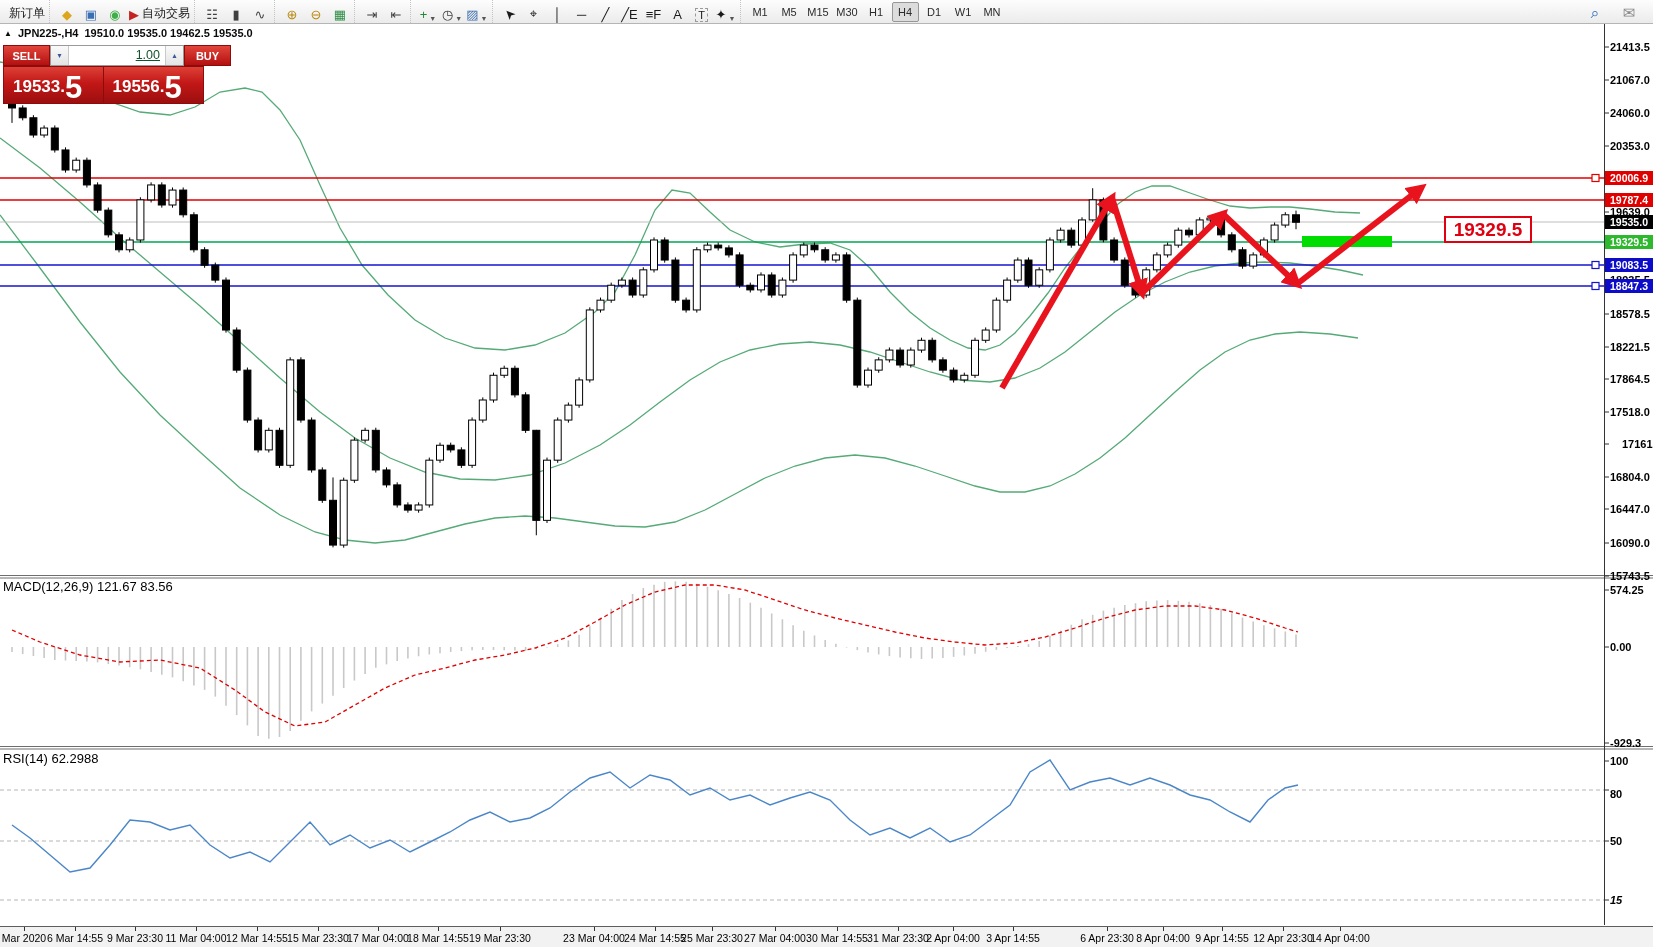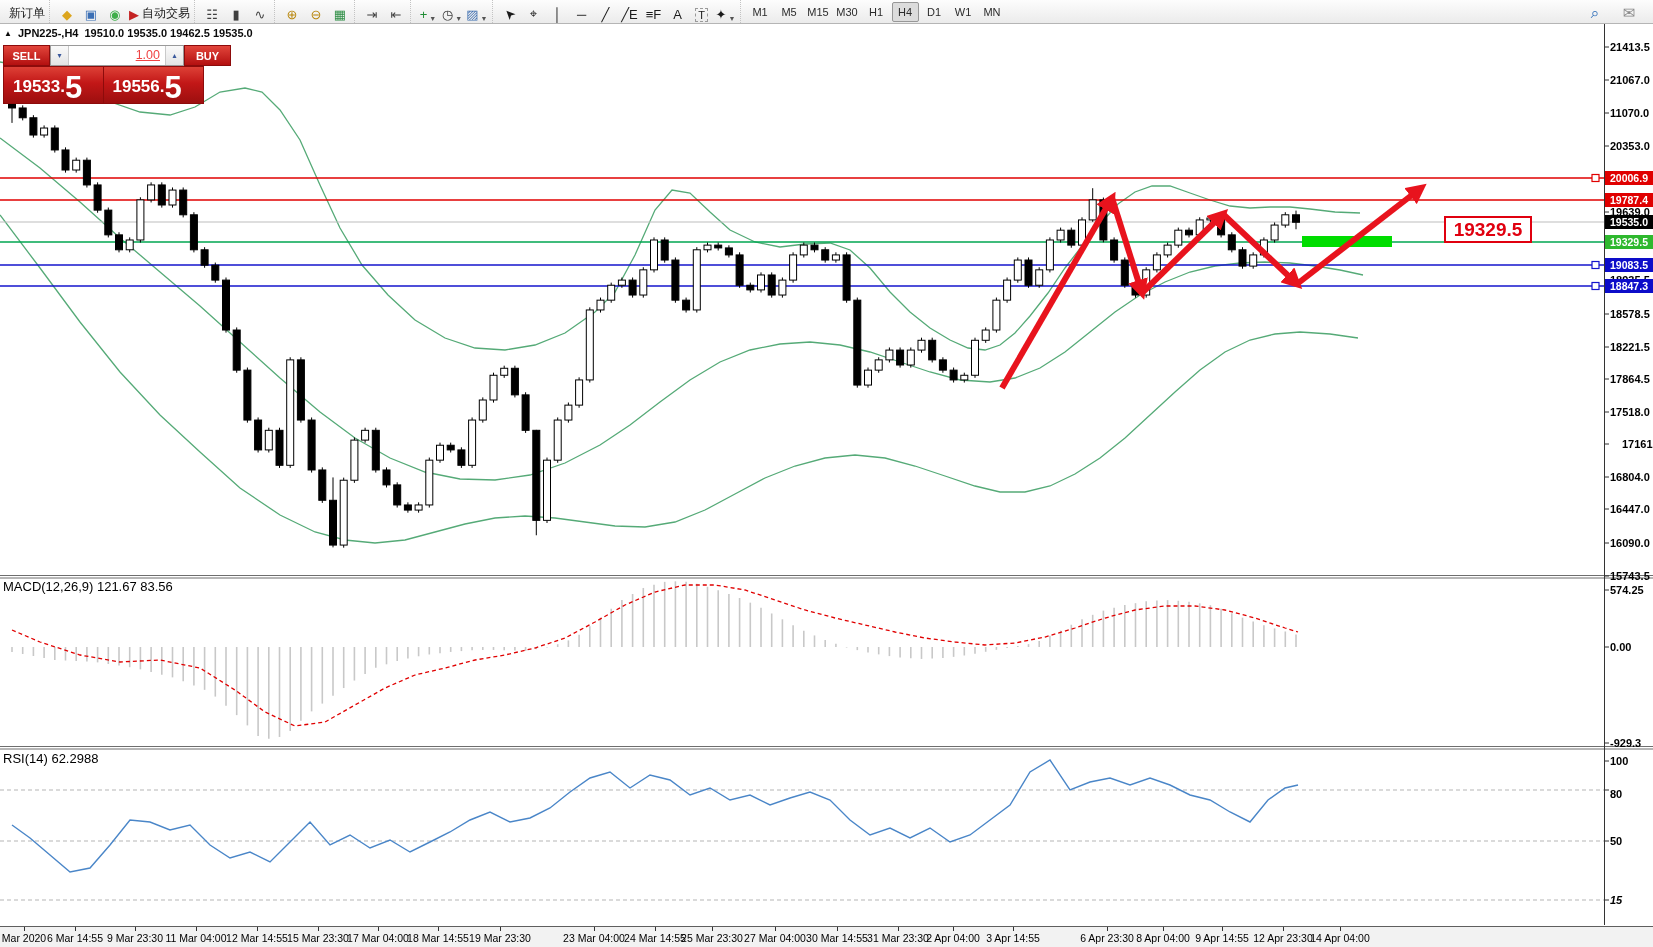--- a/index.html
+++ b/index.html
@@ -26,21 +26,21 @@
   #symbolbar .tri{font-size:8px;}
 
   #tpanel{position:absolute;left:3px;top:45px;width:228px;z-index:4;}
   .trow1{display:flex;height:21px;}
   .redbtn{background:linear-gradient(#e2453b,#b31010);color:#fff;font-weight:700;font-size:11px;
     display:flex;align-items:center;justify-content:center;border:1px solid #8d0b0b;box-sizing:border-box;}
   .btn-sell,.btn-buy{width:47px;}
   .spinner{flex:1;display:flex;border:1px solid #9a9a9a;background:#fff;box-sizing:border-box;}
   .spbtn{width:17px;display:flex;align-items:center;justify-content:center;font-size:8px;color:#39589c;
     background:linear-gradient(#fafafa,#e4e4e4);border-left:1px solid #c9c9c9;border-right:1px solid #c9c9c9;}
-  .spval{flex:1;text-align:right;font-size:12.5px;color:#ef4444;padding:2px 5px 0 0;border:none;outline:none;
+  .spval{flex:1;text-align:right;font-size:12.5px;color:#14532d;padding:2px 5px 0 0;border:none;outline:none;
     font-family:"Liberation Sans",sans-serif;min-width:0;background:#fff;text-decoration:underline;}
   .trow2{display:flex;height:38px;}
   .pricebox{width:100.5px;box-sizing:border-box;border:1px solid #8d0b0b;color:#fff;
     background:linear-gradient(#dd4036 0%,#c21717 45%,#9c0f0f 100%);
     display:flex;align-items:flex-end;padding:0 0 2px 9px;}
   .pb{font-size:17px;font-weight:700;padding-bottom:4px;}
   .pdot{font-size:17px;font-weight:700;padding-bottom:4px;}
   .pp{font-size:31px;font-weight:700;line-height:27px;}
 
   .paneLabel{position:absolute;left:3px;font-size:13px;color:#000;z-index:4;}
@@ -652,21 +652,21 @@
   </div>
 
   <div class="paneLabel" style="top:579px">MACD(12,26,9) 121.67 83.56</div>
   <div class="paneLabel" style="top:751px">RSI(14) 62.2988</div>
 
   <div id="lvl-annot">19329.5</div>
 
   <div id="axiszone">
       <div class="tick" style="top: 47px;">21413.5</div>
       <div class="tick" style="top: 80px;">21067.0</div>
-      <div class="tick" style="top: 113px;">11070.0</div>
+      <div class="tick" style="top: 113px;">24060.0</div>
       <div class="tick" style="top: 146px;">20353.0</div>
       <div class="tick" style="top: 212px;">19639.0</div>
       <div class="tick" style="top: 280px;">18935.5</div>
       <div class="tick" style="top: 314px;">18578.5</div>
       <div class="tick" style="top: 347px;">18221.5</div>
       <div class="tick" style="top: 379px;">17864.5</div>
       <div class="tick" style="top: 412px;">17518.0</div>
       <div class="tick" style="top: 444px; padding-left: 12px;">17161.0</div>
       <div class="tick" style="top: 477px;">16804.0</div>
       <div class="tick" style="top: 509px;">16447.0</div>

